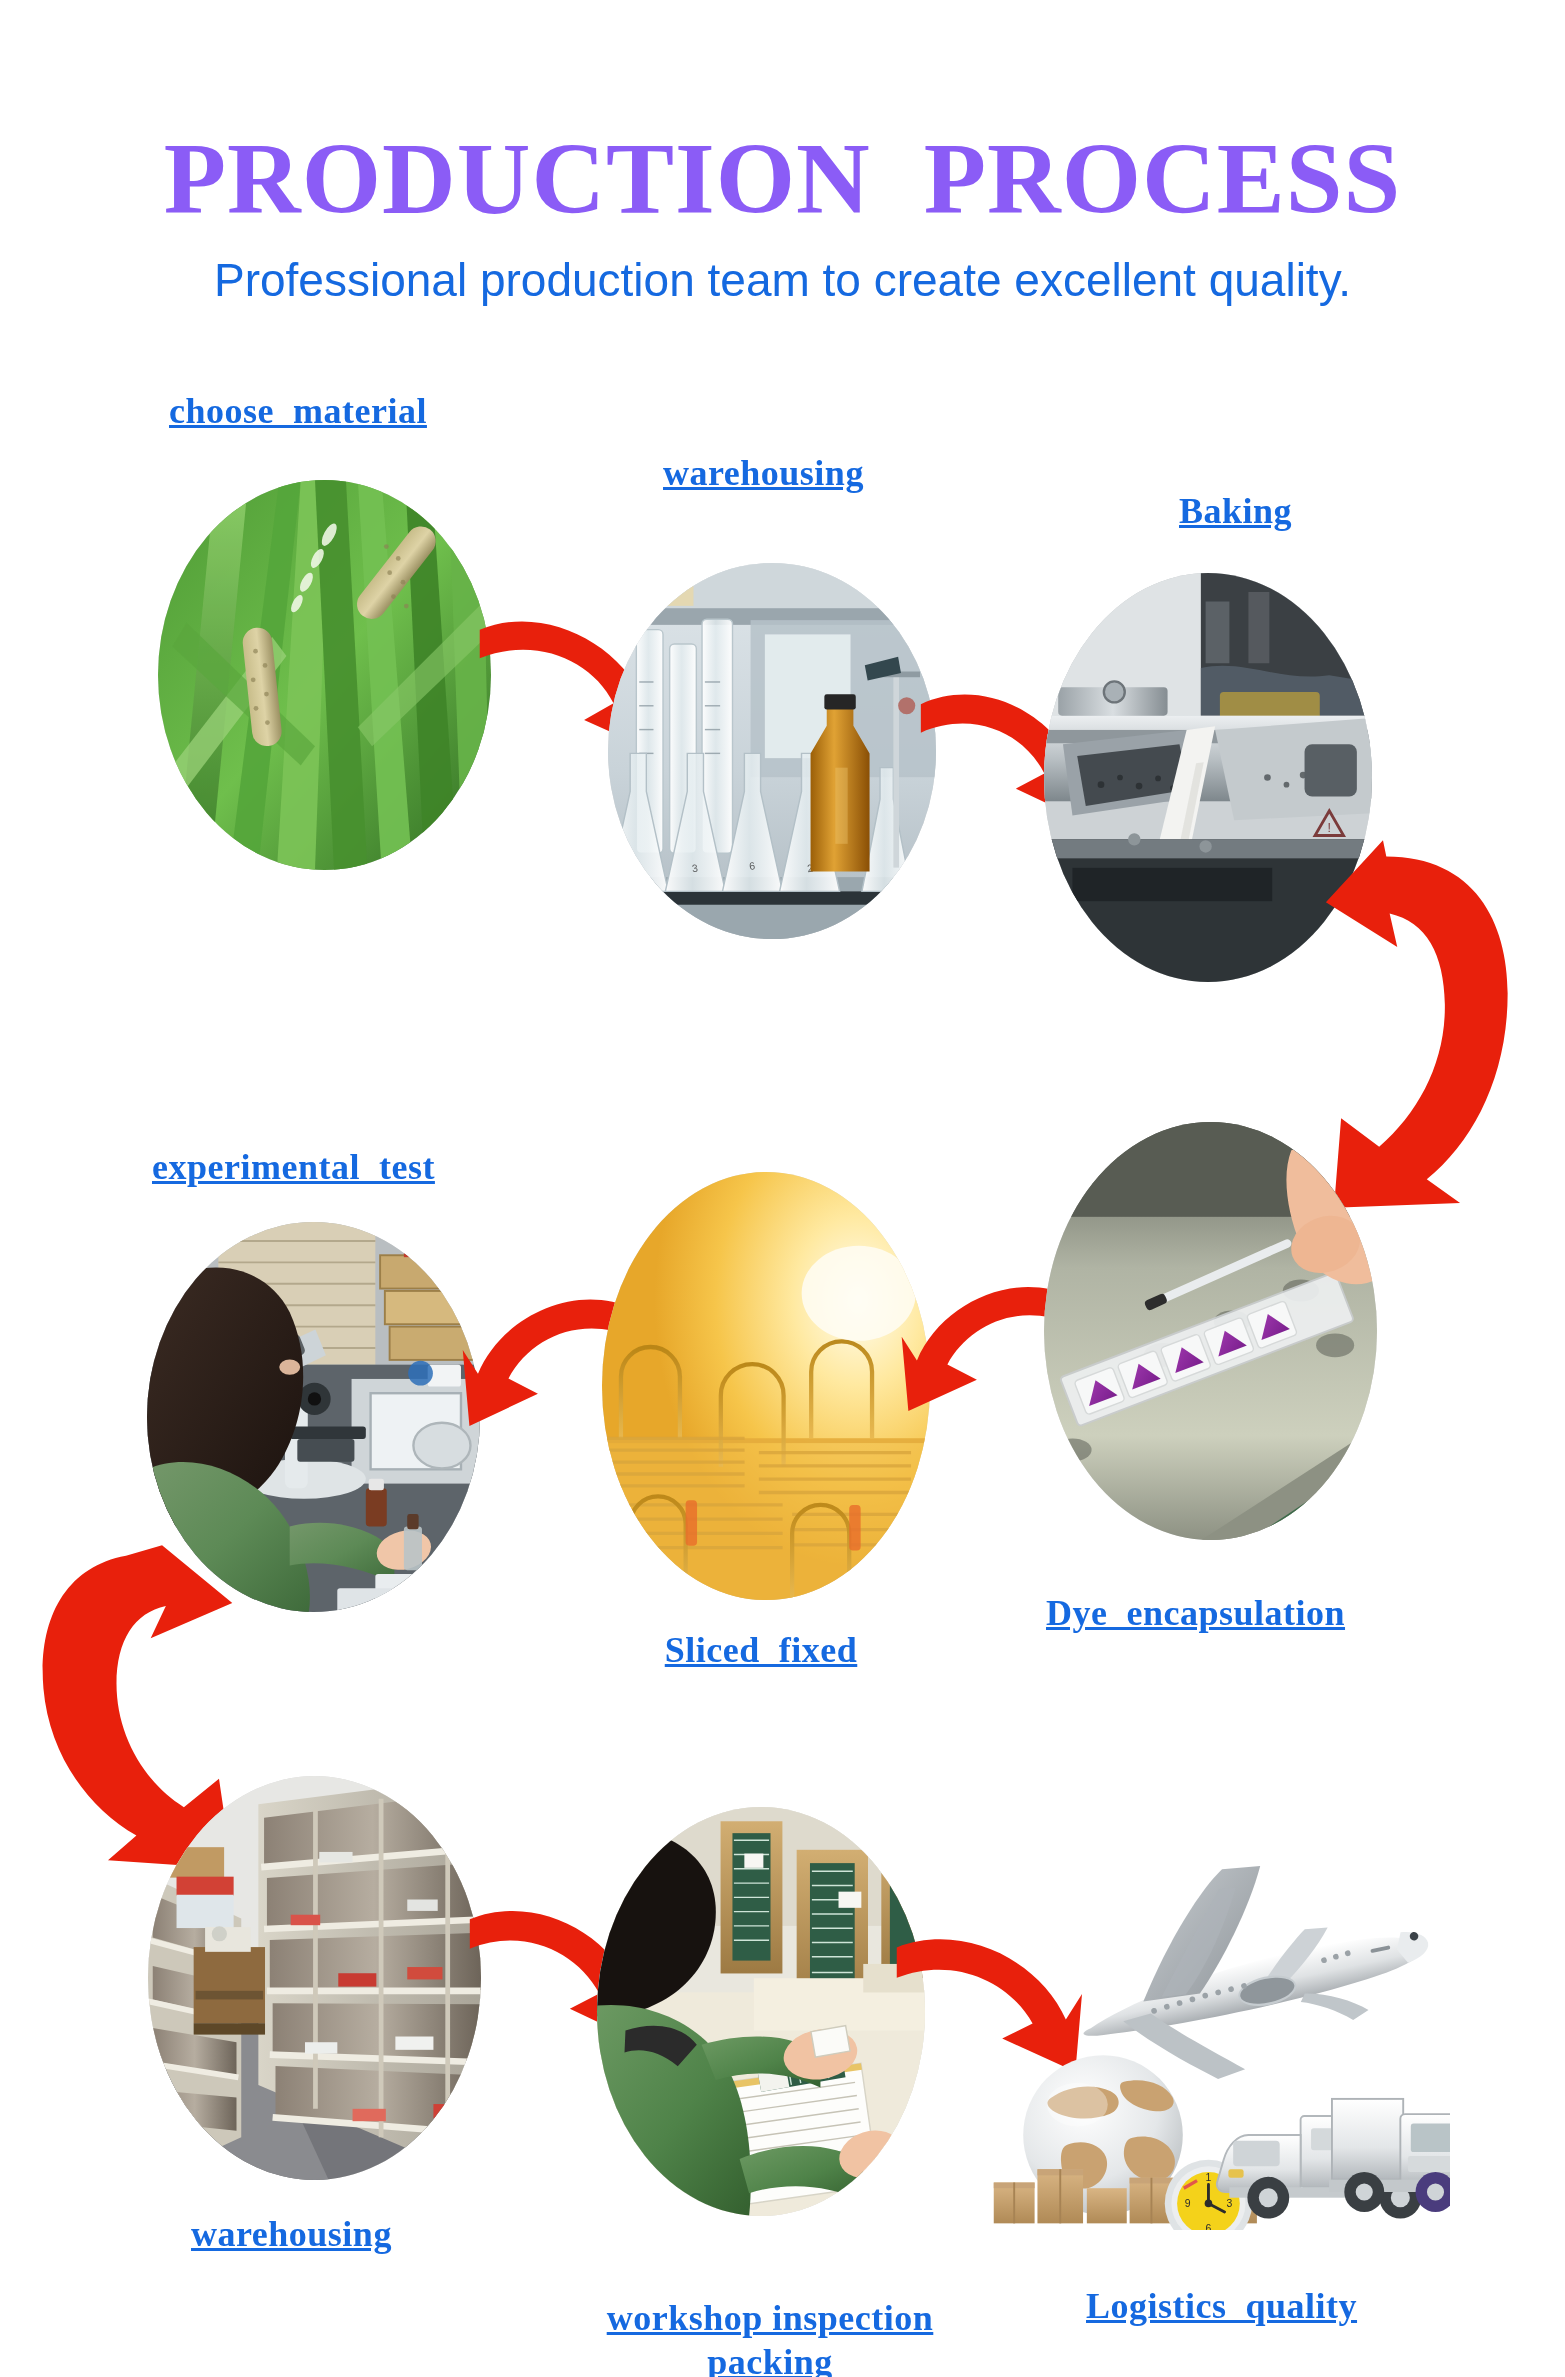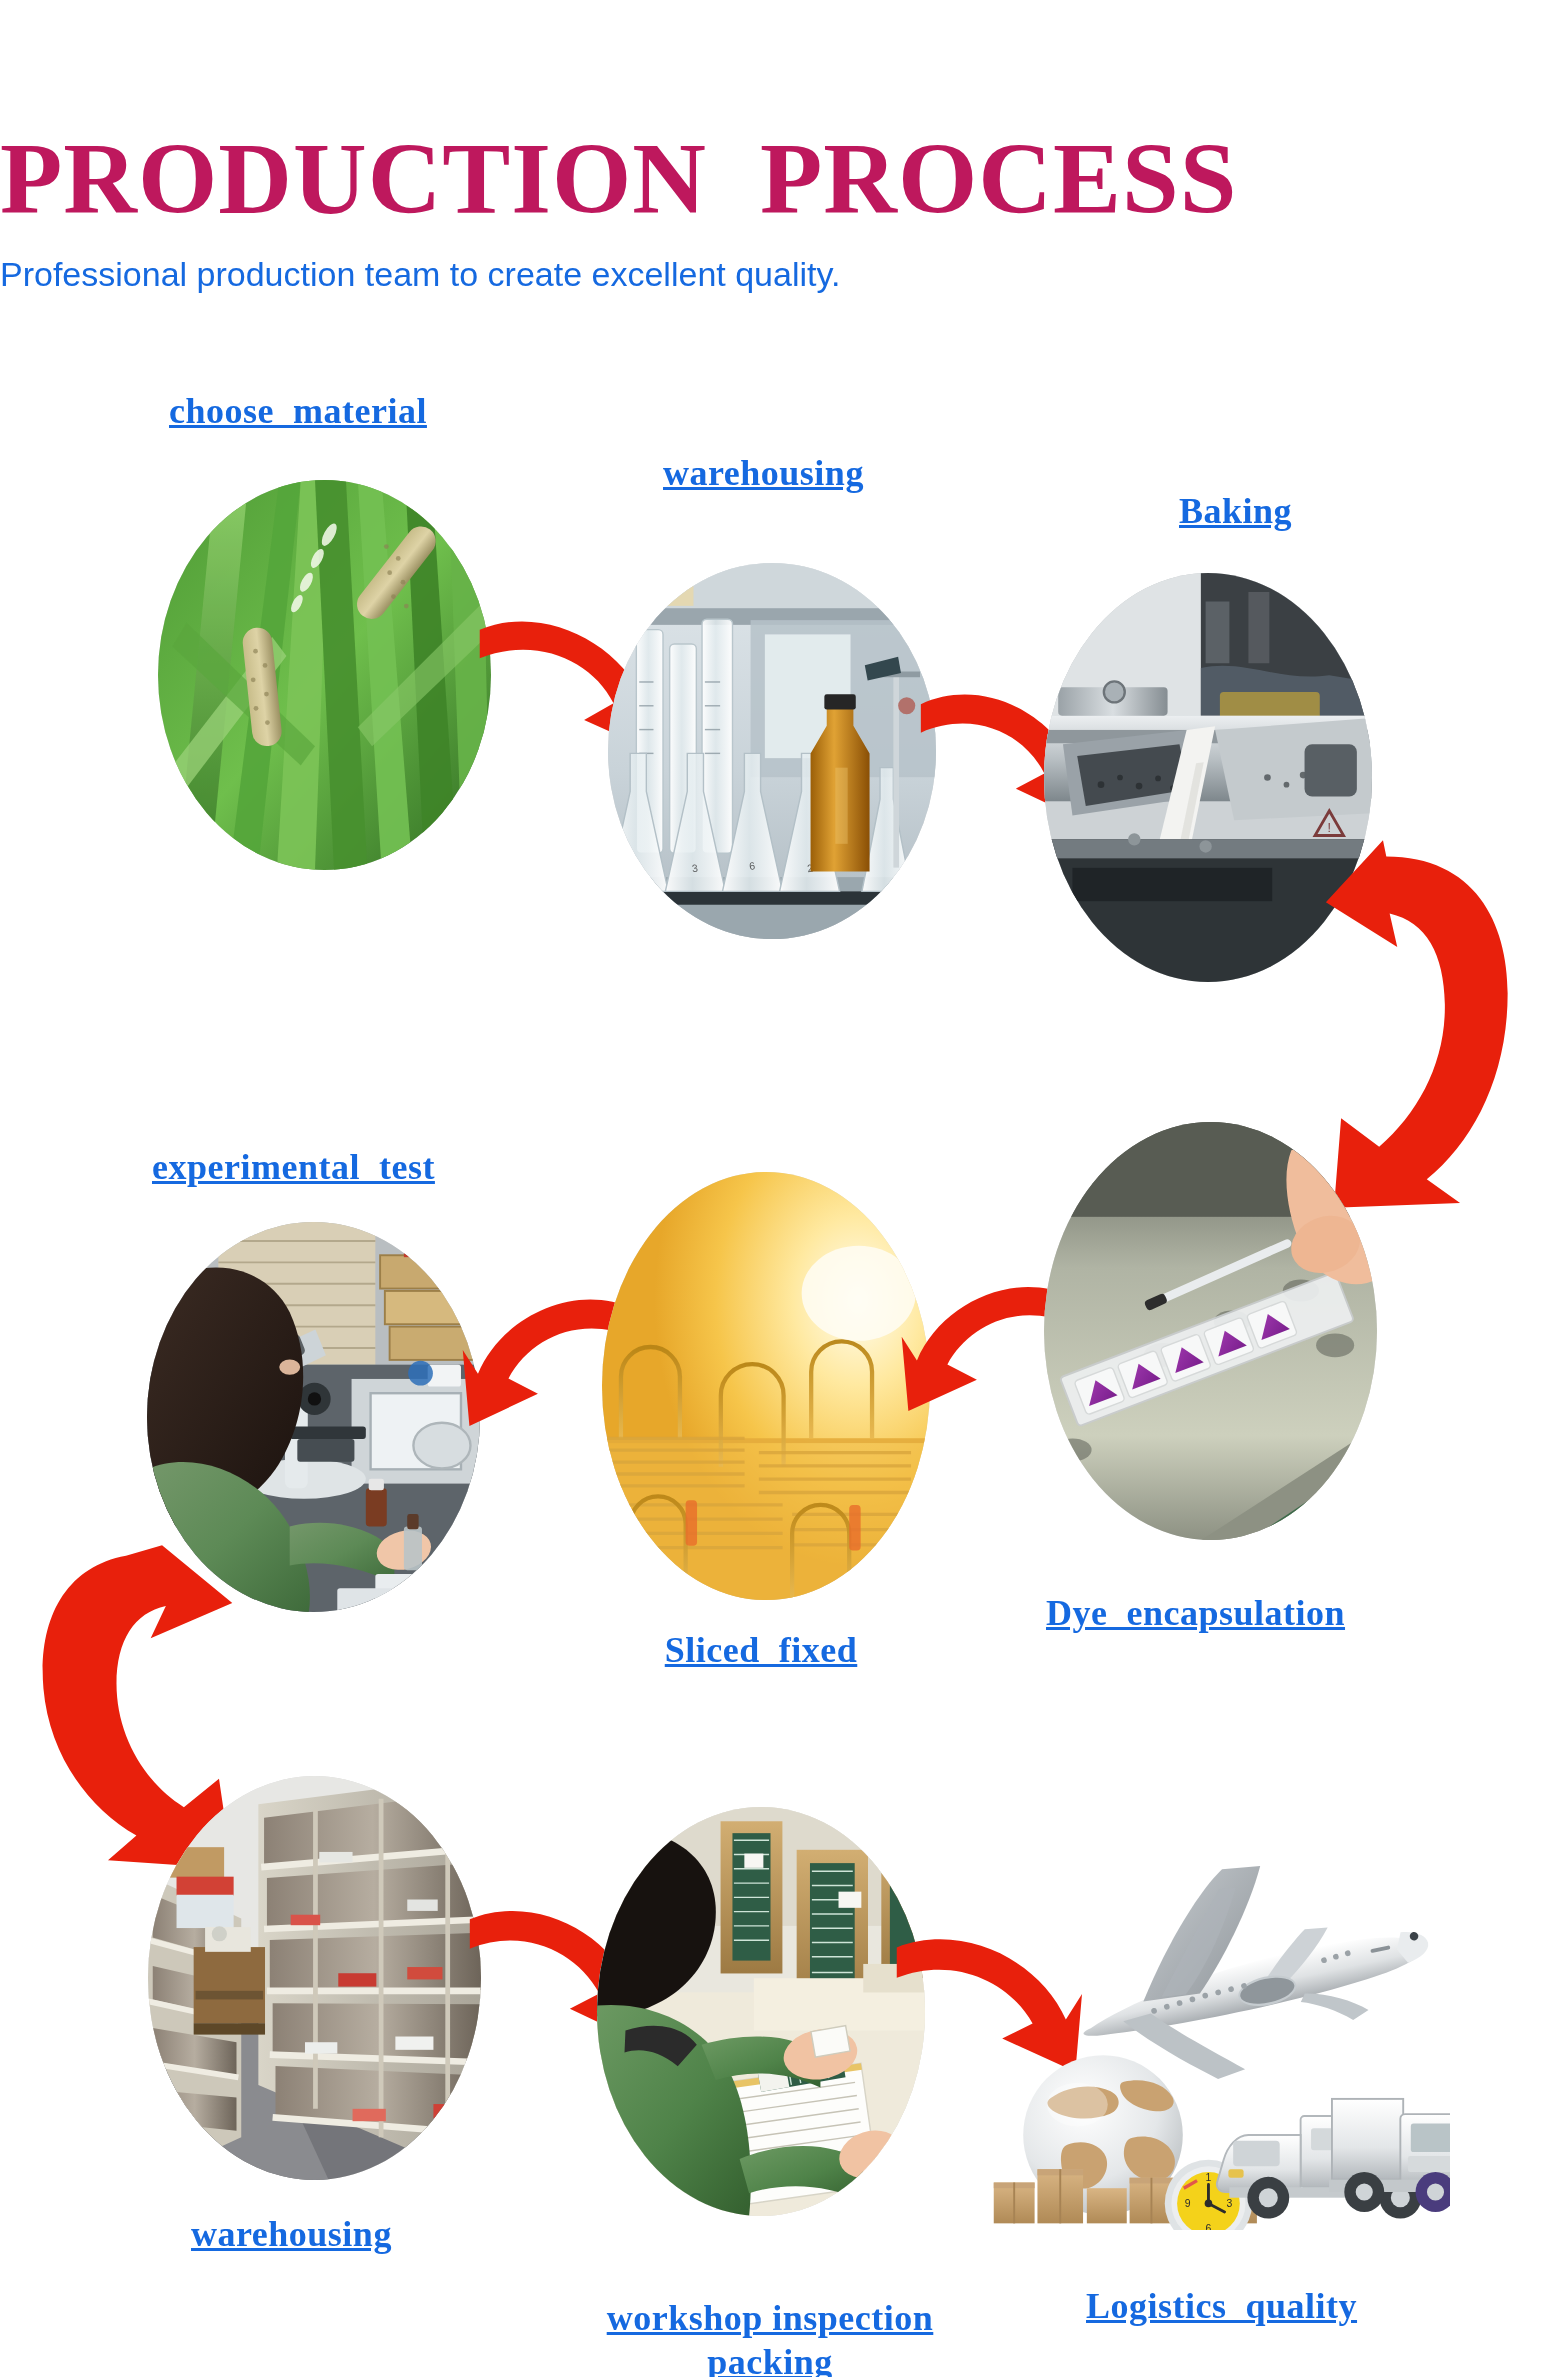--- a/index.html
+++ b/index.html
@@ -3,29 +3,29 @@
 <meta charset="utf-8">
 <style>
   html,body{margin:0;padding:0;background:#ffffff;}
   body{width:1565px;height:2538px;position:relative;overflow:hidden;
        font-family:"Liberation Serif", serif;}
 
   .canvas{position:absolute;inset:0;width:1565px;height:2538px;background:#fff;}
 
   
   .title{
-    position:absolute;left:0;top:128px;width:1565px;text-align:left;
+    position:absolute;left:0;top:128px;width:1565px;text-align:center;
     font-family:"Liberation Serif", serif;
     font-weight:700;font-size:102px;letter-spacing:1px;
-    color:#be185d;line-height:1;white-space:pre;
+    color:#8b5cf6;line-height:1;white-space:pre;
   }
   .subtitle{
-    position:absolute;left:0;top:257px;width:1565px;
+    position:absolute;left:0;top:257px;width:1565px;text-align:center;
     font-family:"Liberation Sans", sans-serif;
-    font-weight:400;font-size:34px;color:#1569e0;line-height:1;
+    font-weight:400;font-size:46px;color:#1569e0;line-height:1;
   }
 
   
   .step-label{
     position:absolute;
     font-family:"Liberation Serif", serif;
     font-weight:700;
     font-size:36px;
     color:#1569e0;
     white-space:pre;

